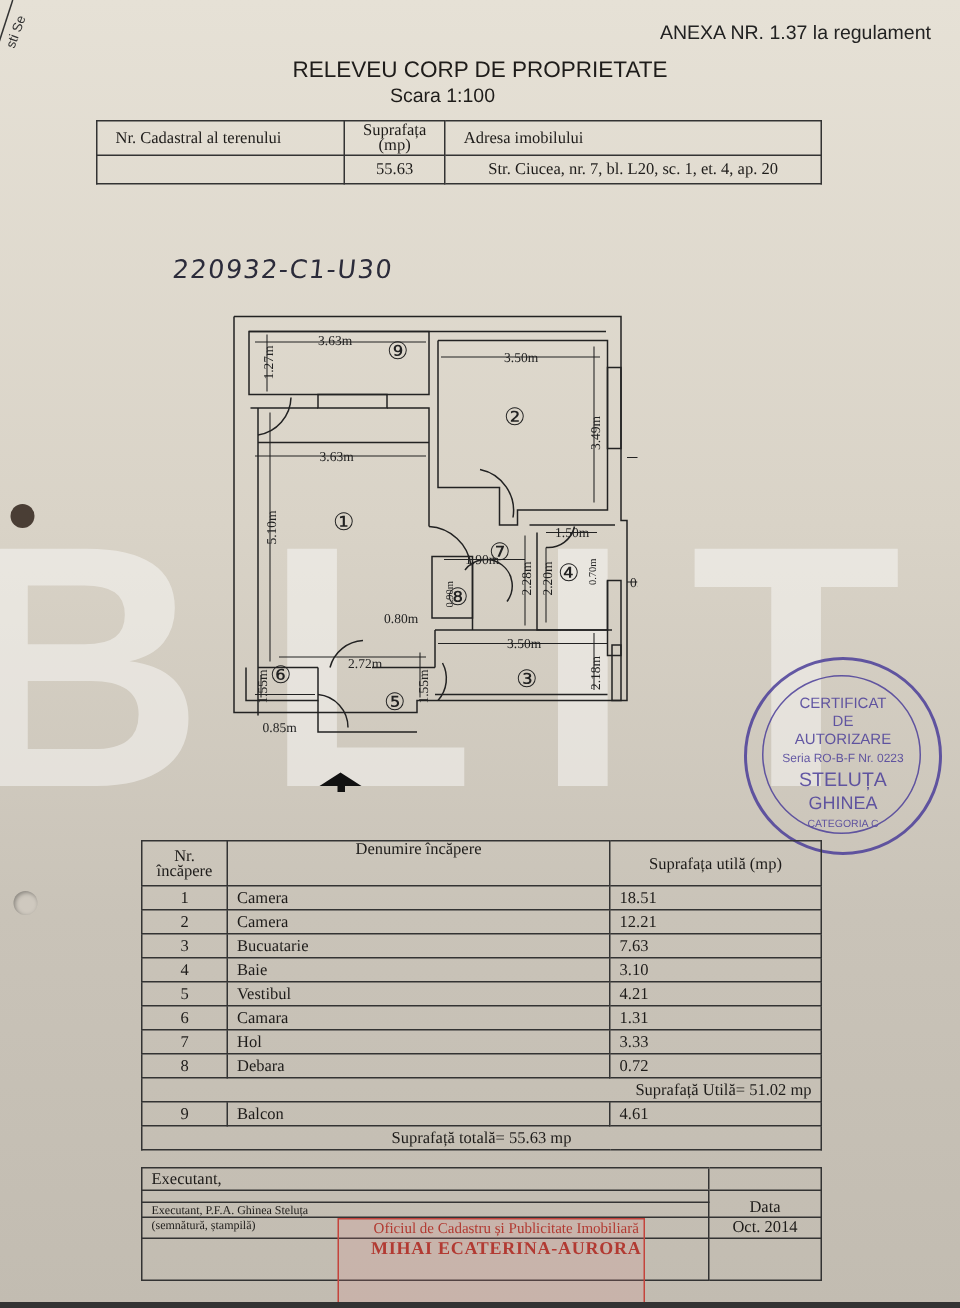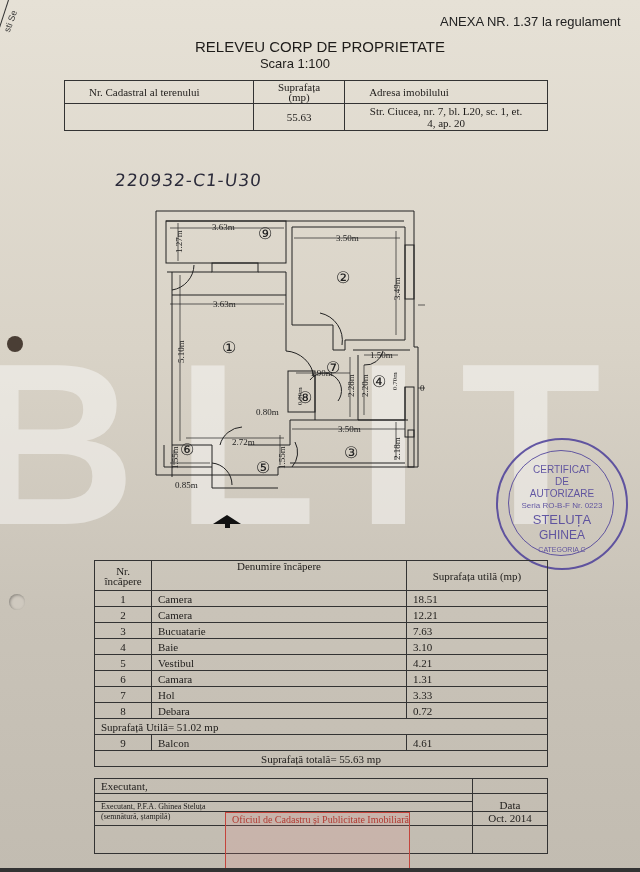--- a/index.html
+++ b/index.html
@@ -10,33 +10,33 @@
   }
   .abs { position:absolute; }
   .sans { font-family: "Liberation Sans", sans-serif; }
   .corner-note { left:2px; top:0; font-size:9px; transform: rotate(-70deg); transform-origin: left top; color:#333; top:30px; }
   .corner-line { left:8px; top:0; width:1px; height:36px; background:#333; transform: rotate(18deg); transform-origin: top; }
   .annex { left:440px; top:14px; font-size:13px; color:#222; white-space:nowrap; }
   .title { left:0; width:640px; top:38px; text-align:center; font-size:15px; }
   .subtitle { left:0; width:590px; top:56px; text-align:center; font-size:13px; }
   table { border-collapse: collapse; }
   .t1 { left:64px; top:80px; width:484px; font-size:11px; }
-  .t1 td { border:1px solid #333; padding:1px 24px; height:16px; vertical-align:middle; }
+  .t1 td { border:1px solid #333; padding:1px 12px; height:16px; vertical-align:middle; }
   .handwritten { left:115px; top:170px; font-family:"DejaVu Sans", sans-serif; font-size:17px; color:#2b2b3a; letter-spacing:1px; transform: skewX(-6deg); }
   .plan { left:150px; top:205px; }
   .stamp { left:496px; top:438px; width:128px; height:128px; border-radius:50%; border:2px solid #4c3f9a; color:#4c3f9a; opacity:.85; }
   .stamp .inner { position:absolute; left:10px; top:10px; width:104px; height:104px; border-radius:50%; border:1px solid #4c3f9a; }
   .stamp .txt { position:absolute; width:100%; text-align:center; font-family:"Liberation Sans", sans-serif; }
   .t2 { left:94px; top:560px; width:454px; font-size:11px;font-family:Liberation Serif, serif; }
   .t2 td { border:1px solid #333; padding:0 6px; height:15px; }
   .t2 .c1 { width:44px; text-align:center; }
   .t2 .c3 { width:128px; }
   .t3 { left:94px; top:778px; width:454px; font-size:11px;padding-left:48px; }
   .t3 td { border:1px solid #333; padding:0 6px; }
-  .redstamp { left:225px; top:812px; width:183px; height:56px; border:1px solid #c4443c; background: rgba(230,140,140,.18); color:#b23a32; text-align:right; font-size:10px; line-height:13px; }
+  .redstamp { left:225px; top:812px; width:183px; height:56px; border:1px solid #c4443c; background: rgba(230,140,140,.18); color:#b23a32; text-align:center; font-size:10px; line-height:13px;padding-left:20px; }
   .watermark { font-family:"Liberation Sans", sans-serif; font-weight:bold; color:rgba(255,255,255,.45); font-size:230px; line-height:1; left:-30px; top:330px; letter-spacing:40px; white-space:nowrap; }
   .hole { border-radius:50%; }
   .arrow { left:213px; top:515px; width:0; height:0; border-left:14px solid transparent; border-right:14px solid transparent; border-bottom:9px solid #111; }
   .arrow-stem { left:225px; top:522px; width:5px; height:6px; background:#111; }
   .bottom-shadow { left:0; top:868px; width:640px; height:4px; background:#333; }
 </style>
 </head>
 <body>
 
 <div class="abs watermark">BLITZ</div>
@@ -223,21 +223,21 @@
         <td class="c1">7</td>
         <td>Hol</td>
         <td>3.33</td>
       </tr>
   <tr>
         <td class="c1">8</td>
         <td>Debara</td>
         <td>0.72</td>
       </tr>
   <tr>
-        <td colspan="3" style="text-align:left">Suprafață Utilă= 51.02 mp</td>
+        <td colspan="3" style="text-align:right">Suprafață Utilă= 51.02 mp</td>
       </tr>
   <tr>
         <td class="c1">9</td>
         <td>Balcon</td>
         <td>4.61</td>
       </tr>
   <tr>
         <td colspan="3" style="text-align:center">Suprafață totală= 55.63 mp</td>
       </tr>
 </tbody>
@@ -262,15 +262,16 @@
       </tr>
   <tr style="height:28px">
         <td></td>
         <td></td>
       </tr>
 </tbody>
   </table>
 
 <div class="abs redstamp">
   <div>Oficiul de Cadastru și Publicitate Imobiliară</div>
+  <div style="font-size:12px;font-weight:bold;letter-spacing:.5px">MIHAI ECATERINA-AURORA</div>
 </div>
 
 <div class="abs bottom-shadow"></div>
 
 </body></html>

